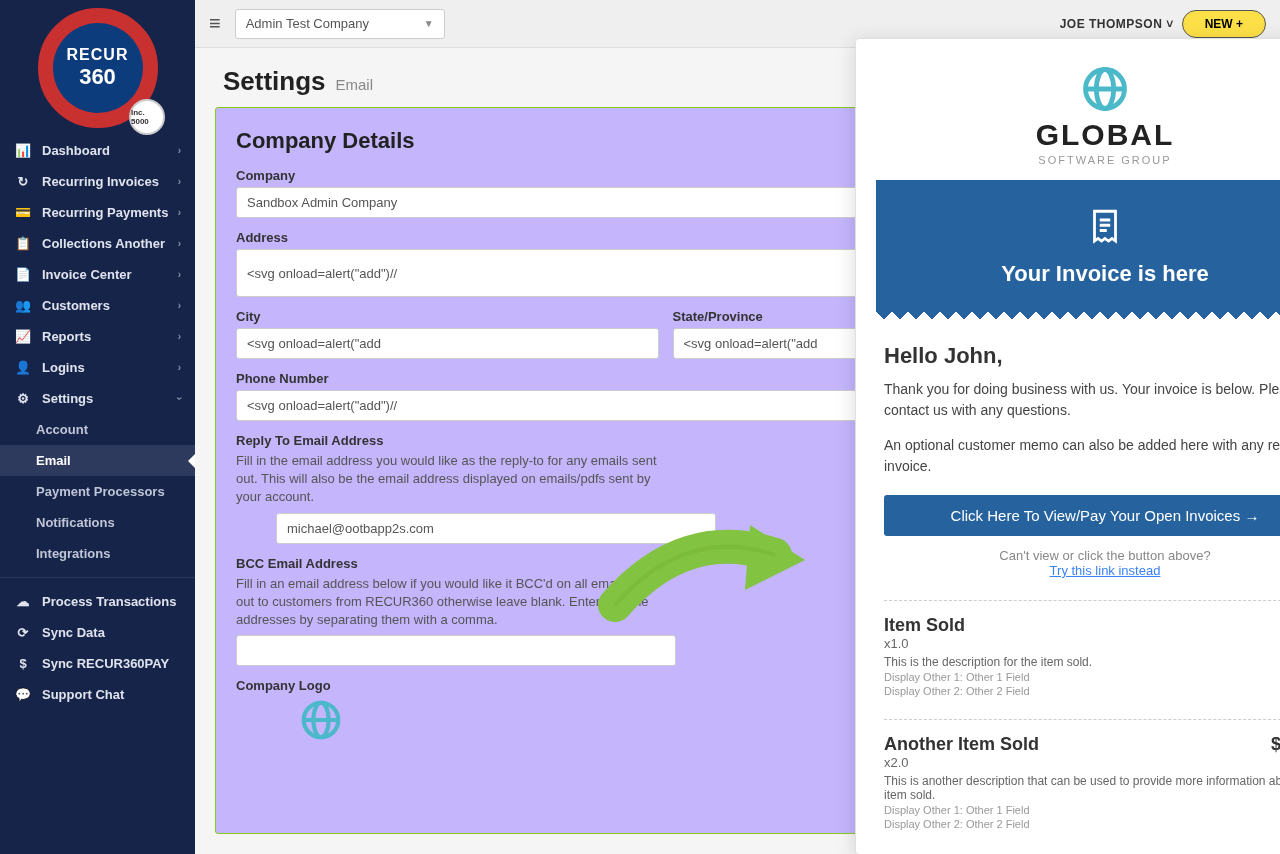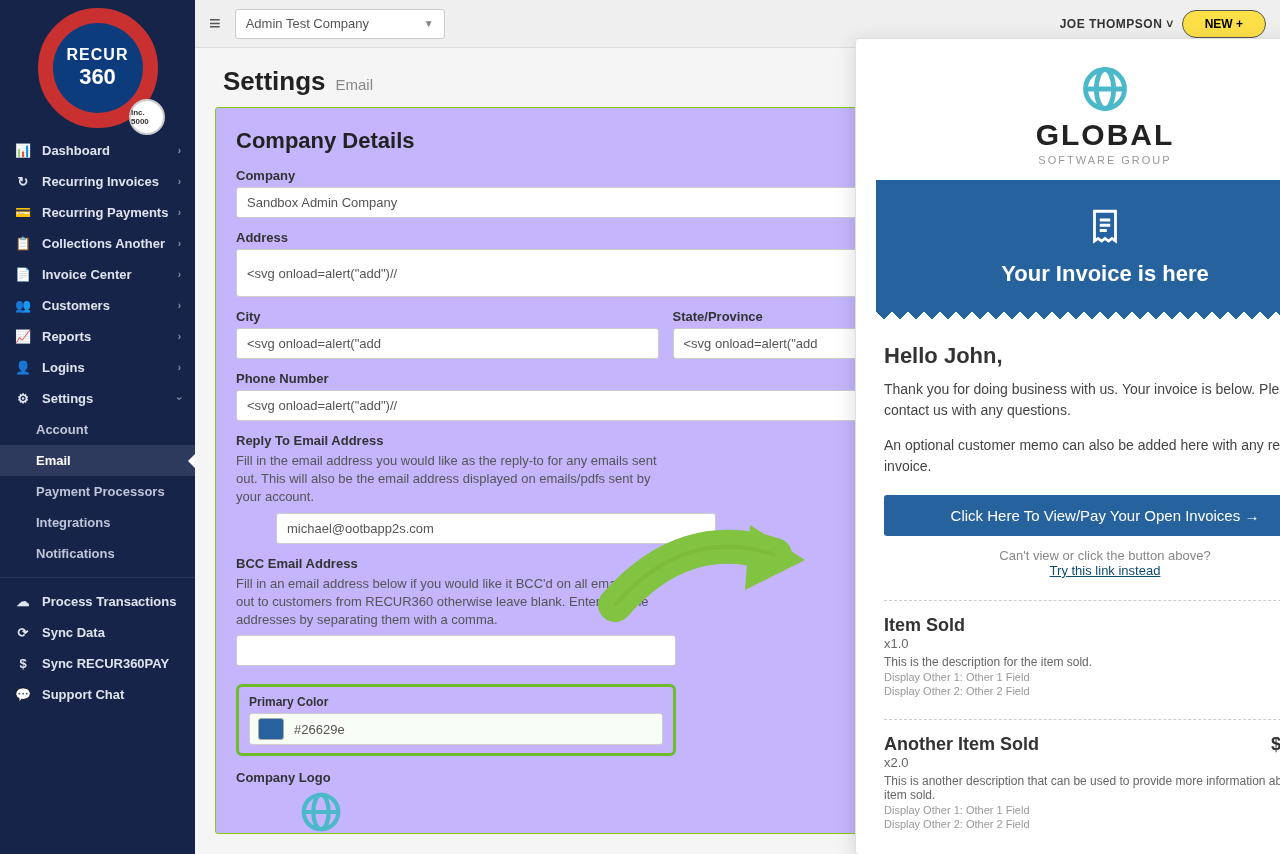--- a/index.html
+++ b/index.html
@@ -67,21 +67,21 @@
 .pv-brand { font-size: 30px; font-weight: 900; letter-spacing: 2px; color: #222; }
 .pv-tag { font-size: 11px; color: #999; letter-spacing: 2px; margin-top: 2px; }
 .pv-banner { background: #26629e; color: #fff; text-align: center; padding: 26px 0 20px; position: relative; }
 .pv-banner-title { font-size: 22px; font-weight: 800; margin-top: 10px; }
 .zigzag { height: 12px; background: linear-gradient(-45deg, #fff 8px, transparent 0), linear-gradient(45deg, #fff 8px, transparent 0); background-size: 16px 16px; background-position: 0 0; background-color: #26629e; }
 .pv-body { padding: 24px 28px; }
 .pv-greet { font-size: 22px; font-weight: 800; margin-bottom: 10px; }
 .pv-text { font-size: 14px; color: #444; line-height: 1.5; margin-bottom: 14px; }
 .pv-cta { background: #26629e; color: #fff; text-align: center; padding: 12px; border-radius: 3px; font-size: 15px; cursor: pointer; margin: 18px 0 12px; }
 .pv-link-note { text-align: center; font-size: 13px; color: #888; }
-.pv-link-note a { color: #0c4a6e; }
+.pv-link-note a { color: #3b82f6; }
 .pv-sep { border-top: 1px dashed #ccc; margin: 22px 0 14px; }
 .line-item { display: flex; justify-content: space-between; font-size: 18px; font-weight: 800; }
 .qty { font-size: 13px; color: #666; font-weight: 400; }
 .desc { font-size: 12px; color: #666; margin-top: 4px; }
 .other { font-size: 11px; color: #999; margin-top: 2px; }
 
 
 .arrow { position: absolute; left: 400px; top: 510px; z-index: 5; pointer-events: none; }
 
 
@@ -145,22 +145,22 @@
           <span class="chev">›</span>
         </div>
         <div class="nav-item expanded">
           <span class="ico">⚙</span>
           <span>Settings</span>
           <span class="chev">›</span>
         </div>
         <div class="sub-item">Account</div>
         <div class="sub-item active">Email</div>
         <div class="sub-item">Payment Processors</div>
+        <div class="sub-item">Notifications</div>
         <div class="sub-item">Integrations</div>
-        <div class="sub-item">Notifications</div>
       </div>
     <div class="nav-sep"></div>
     <div class="nav nav-bottom" id="nav-bottom">
         <div class="nav-item">
           <span class="ico">☁</span>
           <span>Process Transactions</span>
         </div>
         <div class="nav-item">
           <span class="ico">⟳</span>
           <span>Sync Data</span>
@@ -225,27 +225,20 @@
         <input class="inp" value="&lt;svg onload=alert(&quot;add&quot;)//" style="">
 
         <label class="lbl">Reply To Email Address</label>
         <div class="help" style="max-width:440px;">Fill in the email address you would like as the reply-to for any emails sent out. This will also be the email address displayed on emails/pdfs sent by your account.</div>
         <input class="inp" style="max-width: 440px; margin-left: 40px;" value="michael@ootbapp2s.com">
 
         <label class="lbl">BCC Email Address</label>
         <div class="help" style="max-width:440px;">Fill in an email address below if you would like it BCC'd on all emails sent out to customers from RECUR360 otherwise leave blank. Enter multiple addresses by separating them with a comma.</div>
         <input class="inp" style="max-width: 440px;">
 
-        <div class="highlight-box" style="max-width:440px;">
-          <label class="lbl">Primary Color</label>
-          <div class="color-row">
-            <div class="swatch"></div>
-            <span class="hex">#26629e</span>
-          </div>
-        </div>
 
         <label class="lbl">Company Logo</label>
         <div class="logo-preview">
           <svg class="globe-ico" width="46" height="46" viewBox="0 0 24 24" fill="none" stroke="currentColor" stroke-width="2.2">
               <circle cx="12" cy="12" r="9"></circle>
               <ellipse cx="12" cy="12" rx="4" ry="9"></ellipse>
               <line x1="3" y1="12" x2="21" y2="12"></line>
             </svg>
 
         </div>

